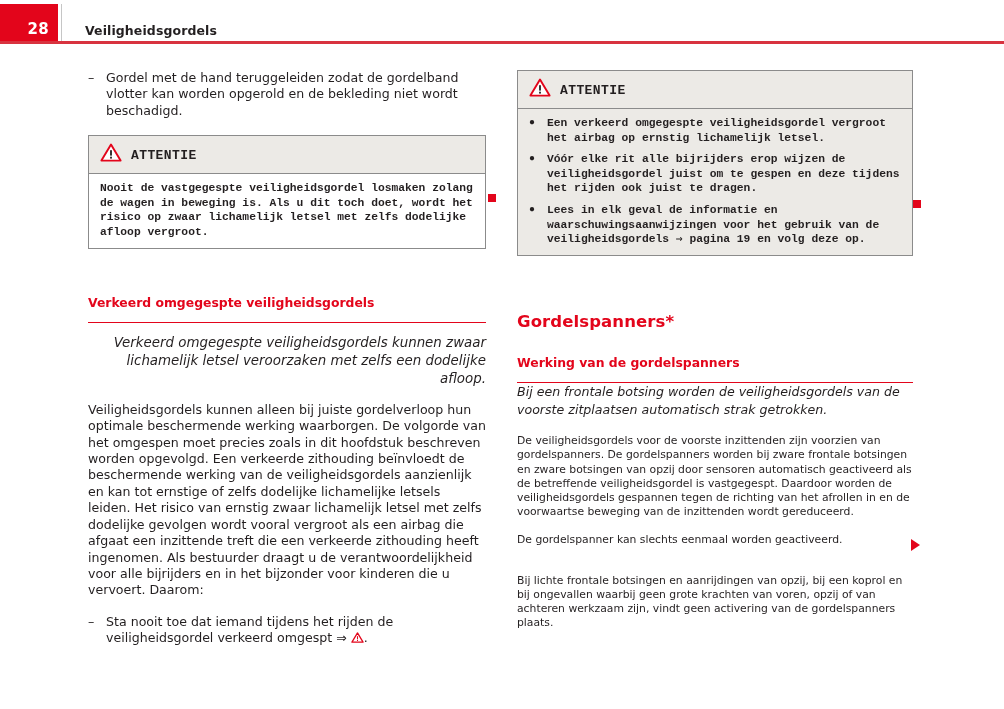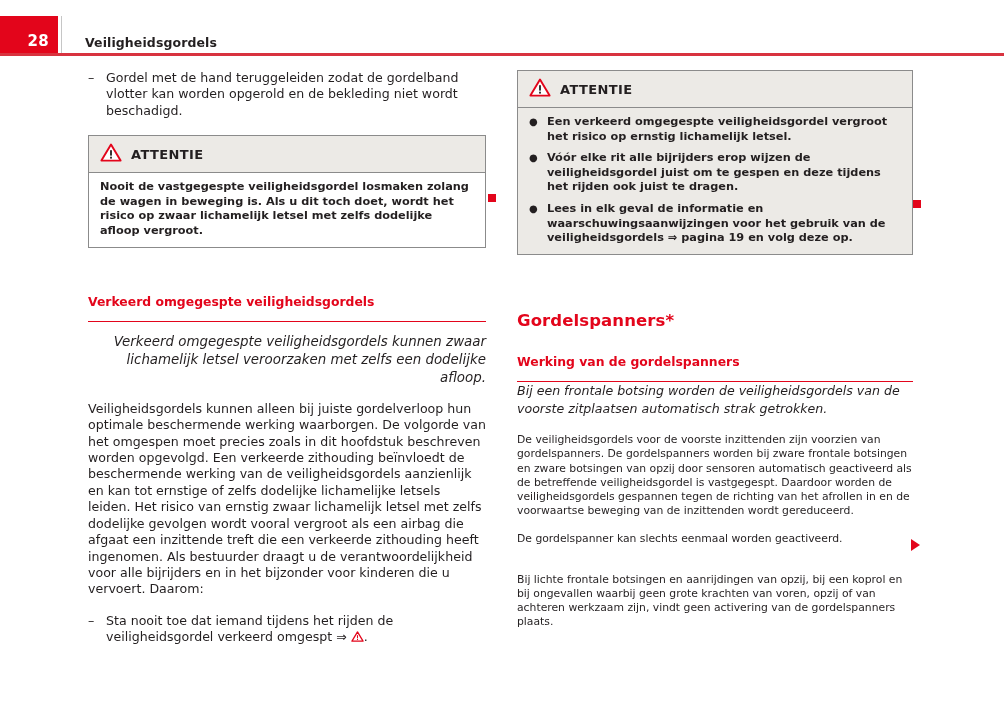--- a/index.html
+++ b/index.html
@@ -12,21 +12,21 @@
     height: 709px;
     position: relative;
     font-family: "DejaVu Sans", sans-serif;
     color: #231f20;
     overflow: hidden;
   }
 
   
   #page-header {
     position: absolute;
-    left: 0; top: 16px;
+    left: 0; top: 4px;
     width: 1004px;
     height: 52px;
   }
   #page-number-block {
     position: absolute;
     left: 0; top: 0;
     width: 58px;
     height: 37px;
     background: #e3051b;
   }
@@ -89,20 +89,21 @@
     flex: 0 0 18px;
     color: #231f20;
   }
   .dash-text { flex: 1; }
 
   
   .warn-box {
     border: 1px solid #8b8b8b;
     background: #15803d;
     box-sizing: border-box;
+    font-family: Liberation Mono, monospace;
   }
   .warn-head {
     display: flex;
     align-items: center;
     gap: 9px;
     padding: 7px 10px 6px 11px;
     border-bottom: 1px solid #8b8b8b;
     background: #eceae6;
   }
   .warn-head-title {
@@ -252,21 +253,21 @@
           <path d="M11 1.6 L20.6 17.6 L1.4 17.6 Z" fill="#ffffff" stroke="#e3051b" stroke-width="1.9" stroke-linejoin="round"></path>
           <rect x="10.1" y="7.2" width="1.8" height="5.4" fill="#231f20"></rect>
           <rect x="10.1" y="13.7" width="1.8" height="1.9" fill="#231f20"></rect>
         </svg>
       </span>
       <span class="warn-head-title">ATTENTIE</span>
     </div>
     <div class="warn-body grey">
       <div class="warn-bullet">
         <span class="warn-bullet-dot">●</span>
-        <span class="warn-bullet-text">Een verkeerd omgegespte veiligheidsgordel vergroot het risico op ernstig lichamelijk letsel.</span>
+        <span class="warn-bullet-text">Een verkeerd omgegespte veiligheidsgordel vergroot het airbag op ernstig lichamelijk letsel.</span>
       </div>
       <div class="warn-bullet">
         <span class="warn-bullet-dot">●</span>
         <span class="warn-bullet-text">Vóór elke rit alle bijrijders erop wijzen de veiligheidsgordel juist om te gespen en deze tijdens het rijden ook juist te dragen.</span>
       </div>
       <div class="warn-bullet">
         <span class="warn-bullet-dot">●</span>
         <span class="warn-bullet-text">Lees in elk geval de informatie en waarschuwingsaanwijzingen voor het gebruik van de veiligheidsgordels ⇒ pagina 19 en volg deze op.</span>
       </div>
     </div>

